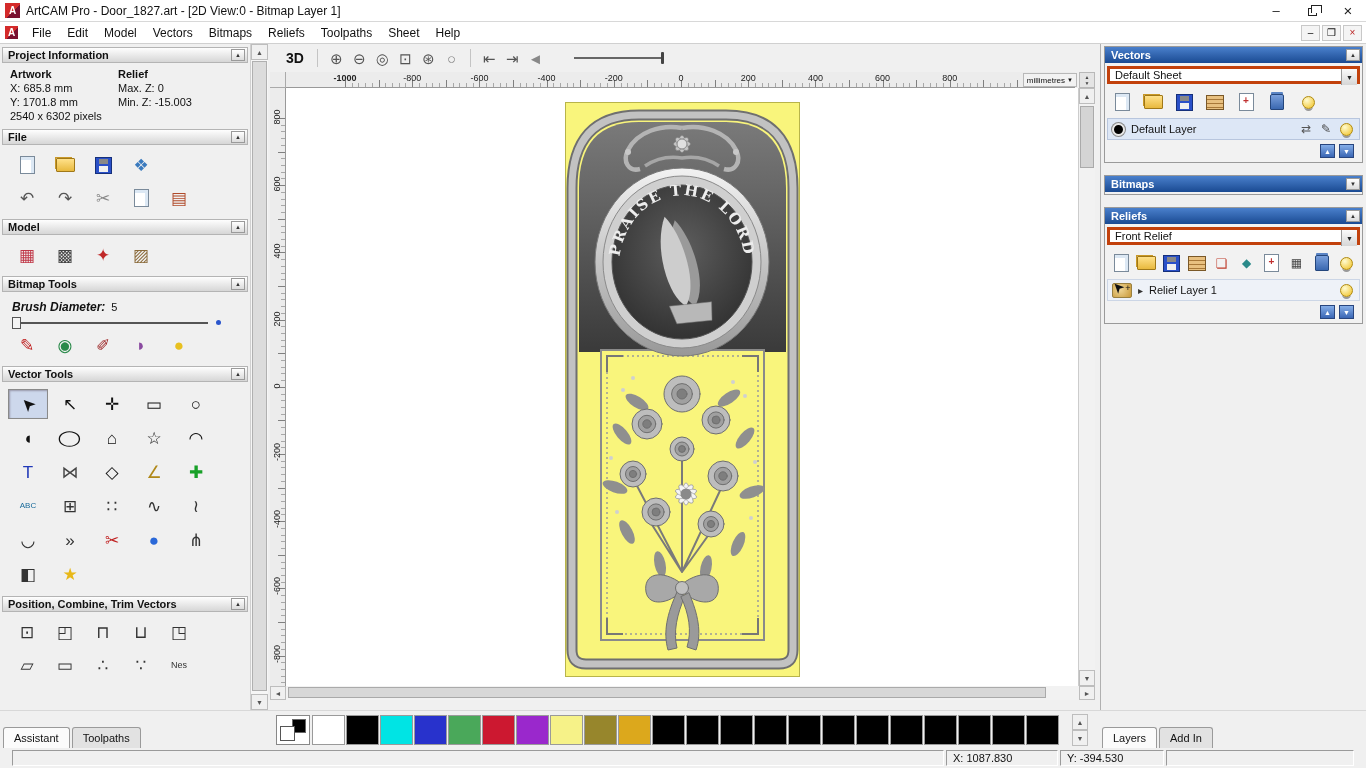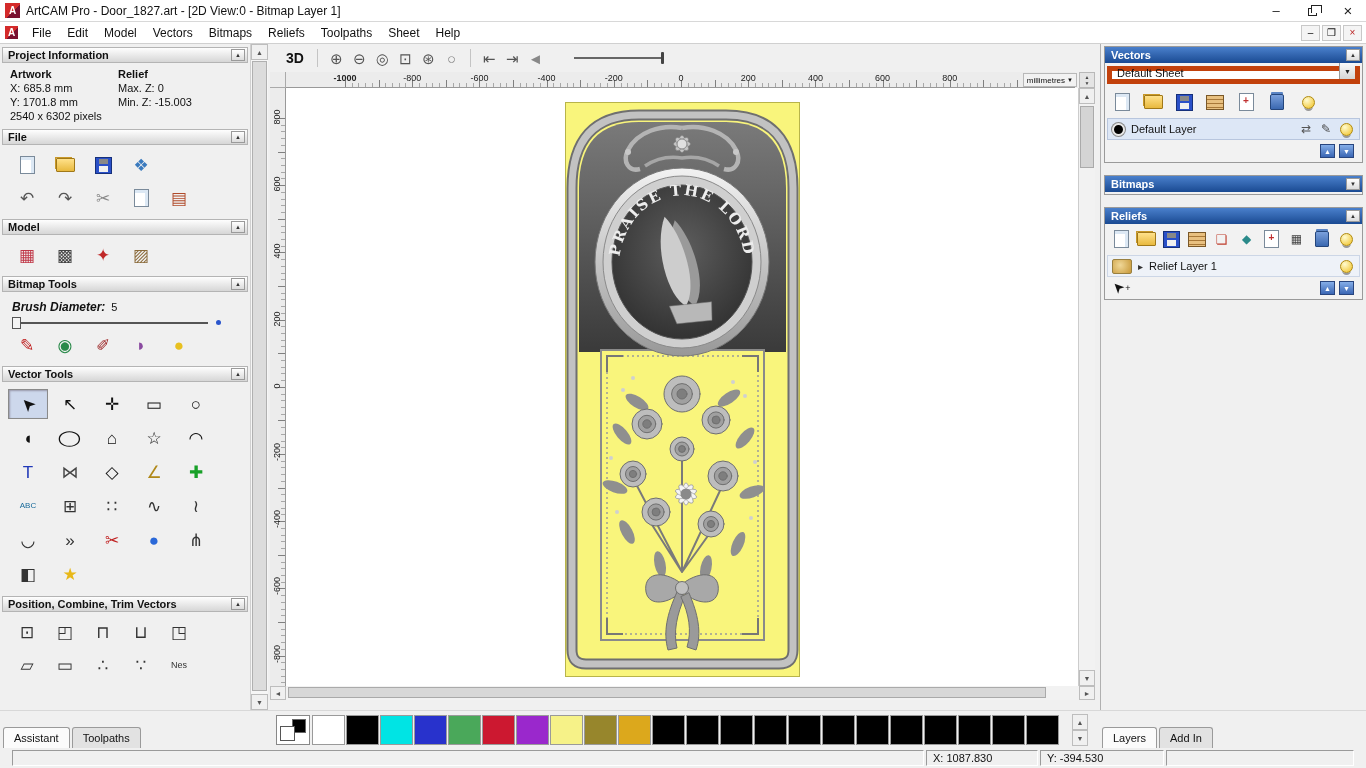--- a/index.html
+++ b/index.html
@@ -94,21 +94,21 @@
   #hscroll .sbtn{height:14px;width:16px;}
   #hscroll .track{flex:1;position:relative;background:#f2f2f2;}
   #hscroll .thumb{position:absolute;left:2px;top:1px;height:11px;width:758px;background:#d8d8d8;border:1px solid #aaa;}
 
   
   #rightpanel{position:absolute;left:1100px;top:44px;width:266px;height:666px;background:#f0f0f0;border-left:1px solid #b0b0b0;padding:1px 2px;}
   .panelbox{border:1px solid #9a9a9a;margin:1px 1px 4px 1px;background:#f2f2f2;padding-bottom:2px;}
   .bhead{height:16px;background:linear-gradient(#4a80cc,#1a4a92);color:#fff;font-weight:bold;
     display:flex;align-items:center;padding:0 2px 0 6px;}
   .bhead .sp{flex:1;}
-  .dd{height:18px;background:#fff;border:5px solid #c2410c;display:flex;align-items:flex-end;
+  .dd{height:18px;background:#fff;border:3px solid #c2410c;display:flex;align-items:flex-start;
     padding-left:5px;margin:3px 2px;}
   .dd .ddb{margin-left:auto;width:16px;height:16px;background:linear-gradient(#fafafa,#d6d6d6);
     border-left:1px solid #999;display:flex;align-items:center;justify-content:center;font-size:7px;color:#222;}
   .irow.rp{gap:9px;padding:4px 4px 4px 6px;}
   .irow.rp .ticon{width:22px;height:22px;}
   .irow.tight{gap:2px;padding:4px 2px 4px 5px;}
   .irow.tight .ticon{width:23px;height:22px;}
   .lrow{height:22px;display:flex;align-items:center;gap:6px;margin:1px 2px;padding:0 4px;
     background:#dde7f6;border:1px solid #b8c6de;}
   .lrow .sp{flex:1;}
@@ -704,20 +704,24 @@
       <span class="roll down"></span>
     </div>
   </div>
 
   <div class="panelbox" style="margin-top:12px;">
     <div class="bhead">
       <span>Reliefs</span>
         <span class="sp"></span>
       <span class="roll up"></span>
     </div>
+    <div class="dd">
+      <span>Front Relief</span>
+      <span class="ddb">▼</span>
+    </div>
     <div class="irow tight">
         <span class="ticon ic-page"></span>
         <span class="ticon ic-folder"></span>
         <span class="ticon ic-disk"></span>
         <span class="ticon ic-stack"></span>
         <span class="ticon">
           <span class="gl" style="color: rgb(192, 64, 48); font-size: 13px;">❏</span>
         </span>
         <span class="ticon">
           <span class="gl" style="color: rgb(42, 138, 138); font-size: 12px;">◆</span>
@@ -784,15 +788,15 @@
 
   <div class="tabs" id="rtabs">
     <span class="tab active">Layers</span>
     <span class="tab">Add In</span>
   </div>
 </div>
 
 <div id="statusbar">
   <span class="scell grow"></span>
   <span class="scell" style="width:112px;">X: 1087.830</span>
-  <span class="scell" style="width:124px;">Y: -394.530</span>
+  <span class="scell" style="width:104px;">Y: -394.530</span>
   <span class="scell" style="width:188px;"></span>
 </div>
 
 </body></html>

